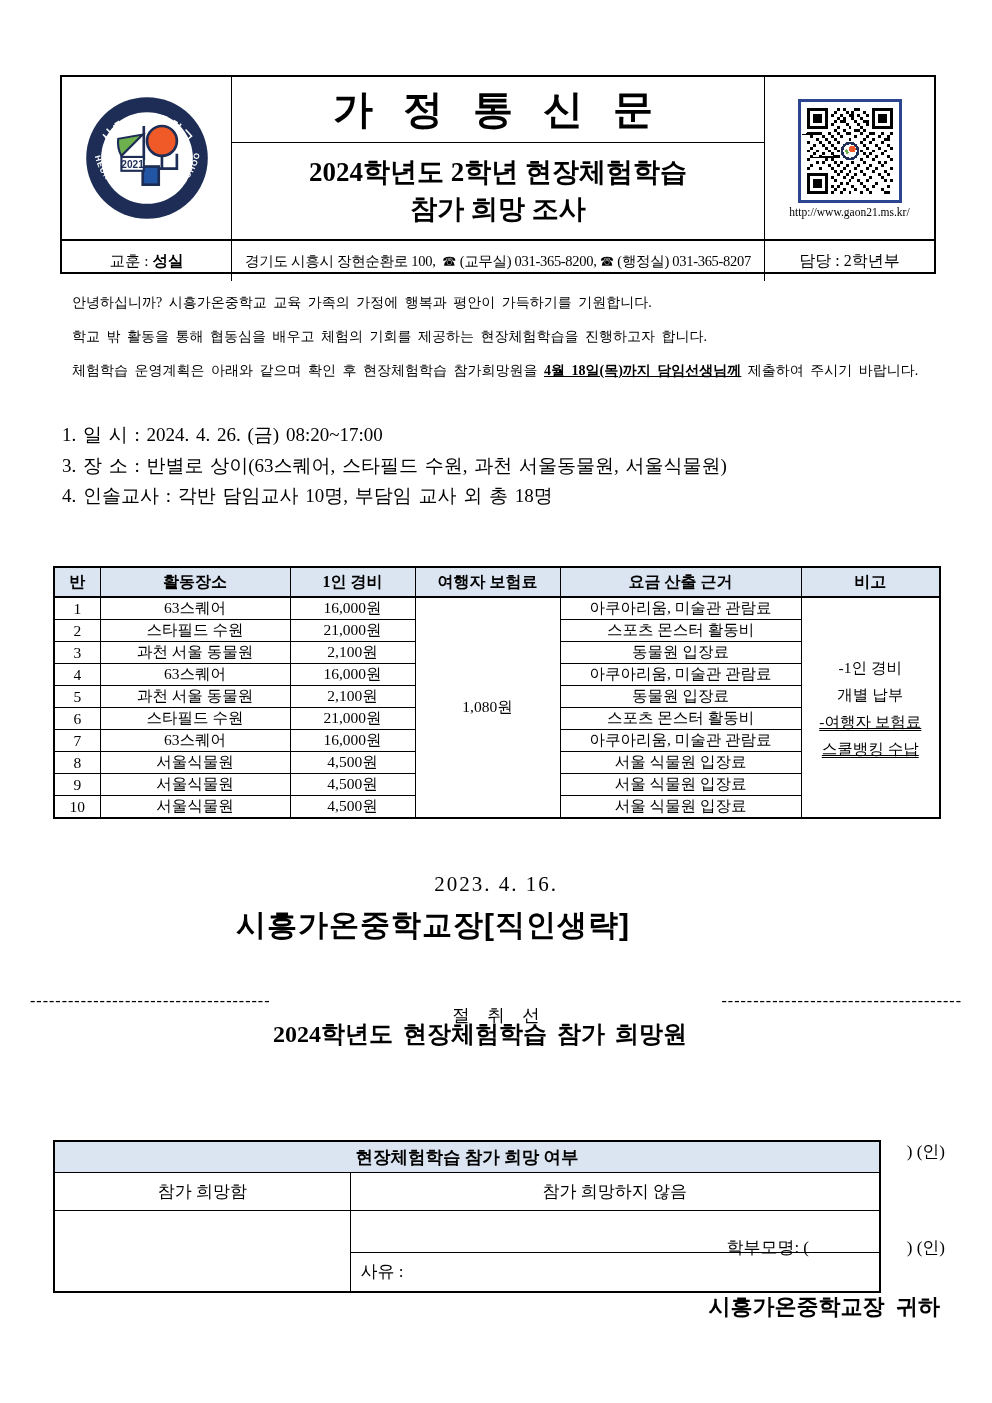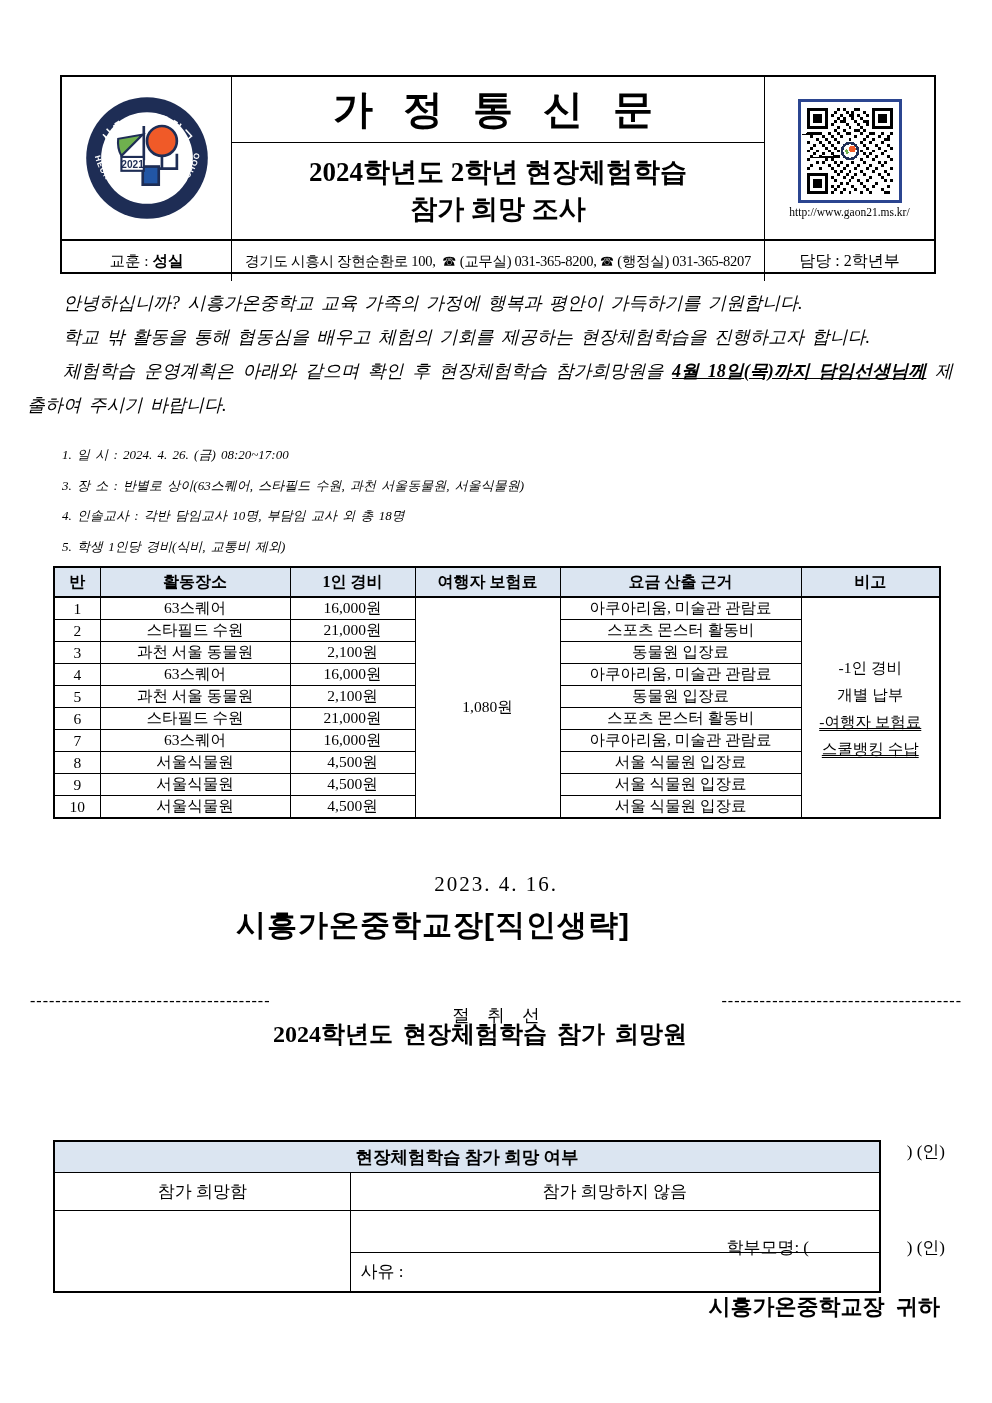--- a/index.html
+++ b/index.html
@@ -32,26 +32,26 @@
     display: flex; flex-direction: column; align-items: center; justify-content: center; }
   .qr-url { font-size: 11.5px; margin-top: 3px; }
   .hdr-bottom { border-top: 2px solid #000; display: flex; align-items: center; justify-content: center;
     font-size: 15.5px; grid-row: 3; height: 42px; white-space: pre; }
   .motto-cell { grid-column: 1; border-right: 1px solid #000; }
   .motto-value { font-weight: bold; }
   .addr-cell { grid-column: 2; font-size: 14.5px; letter-spacing: -0.3px; }
   .mgr-cell { grid-column: 3; border-left: 1px solid #000; font-size: 16px; }
 
   
-  .greeting { position: absolute; left: 27px; top: 286px; width: 926px;
-    font-size: 18px; line-height: 34px; text-align: justify; word-spacing: 3px; font-style: italic; }
+  .greeting { position: absolute; left: 36px; top: 286px; width: 926px;
+    font-size: 14px; line-height: 34px; text-align: justify; word-spacing: 3px; }
   .greeting p { text-indent: 36px; }
   .deadline { font-weight: bold; text-decoration: underline; }
-  .num-list { position: absolute; left: 62px; top: 440px; width: 890px;
-    font-size: 13px; line-height: 30.5px; word-spacing: 2px; font-style: italic; }
+  .num-list { position: absolute; left: 62px; top: 420px; width: 890px;
+    font-size: 19px; line-height: 30.5px; word-spacing: 2px; }
 
   
   .main-table { position: absolute; left: 53px; top: 566px; width: 886px;
     border-collapse: collapse; border: 2.5px solid #000; table-layout: fixed;
     font-size: 15.5px; text-align: center; }
   .main-table th, .main-table td { border: 1px solid #000; padding: 0; }
   .main-table th { background: #dbe5f1; font-size: 16px; font-weight: bold;
     height: 30px; border-bottom: 2px solid #000; }
   .main-table td { height: 21.5px; }
   .note-cell div { line-height: 27px; font-size: 15.5px; }
@@ -177,21 +177,20 @@
   <div class="greeting">
     <p>안녕하십니까? 시흥가온중학교 교육 가족의 가정에 행복과 평안이 가득하기를 기원합니다.</p>
     <p>학교 밖 활동을 통해 협동심을 배우고 체험의 기회를 제공하는 현장체험학습을 진행하고자 합니다.</p>
     <p><span>체험학습 운영계획은 아래와 같으며 확인 후 현장체험학습 참가희망원을 </span><span class="deadline">4월 18일(목)까지 담임선생님께</span><span> 제출하여 주시기 바랍니다.</span></p>
   </div>
 
   <div class="num-list">
     <div>1. 일 시 : 2024. 4. 26. (금) 08:20~17:00</div>
     <div>3. 장 소 : 반별로 상이(63스퀘어, 스타필드 수원, 과천 서울동물원, 서울식물원)</div>
     <div>4. 인솔교사 : 각반 담임교사 10명, 부담임 교사 외 총 18명</div>
-    <div>5. 학생 1인당 경비(식비, 교통비 제외)</div>
   </div>
 
   <table class="main-table">
     <colgroup>
       <col style="width:46px">
         <col style="width:190px">
         <col style="width:125px">
       <col style="width:145px">
         <col style="width:241px">
         <col style="width:139px">

